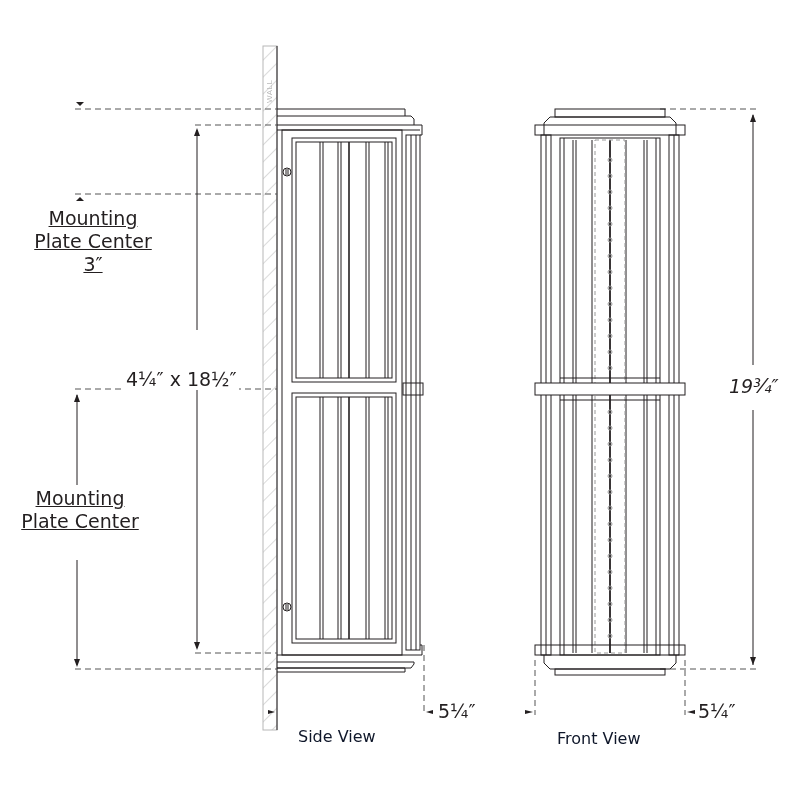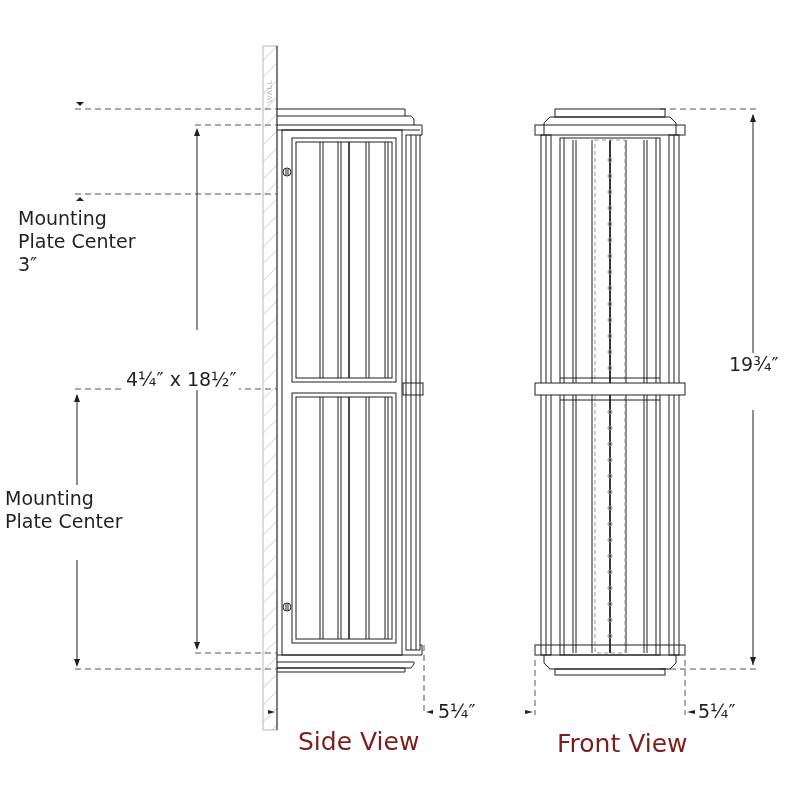--- a/index.html
+++ b/index.html
@@ -1,24 +1,24 @@
 <!DOCTYPE html>
 <html><head>
   <meta charset="utf-8">
   <style>
     html, body { margin: 0; padding: 0; background: #ffffff; }
     body { width: 800px; height: 800px; position: relative; overflow: hidden;
            font-family: "Liberation Sans", "DejaVu Sans", sans-serif; color: #231f20; }
     svg.drawing { position: absolute; left: 0; top: 0; }
-    .lbl { position: absolute; text-align: left; color: #231f20; font-size: 19px; line-height: 23px;
-           font-family: "DejaVu Sans", "Liberation Sans", sans-serif; }
+    .lbl { position: absolute; text-align: center; color: #231f20; font-size: 19px; line-height: 23px;
+           font-family: "DejaVu Sans", "Liberation Sans", sans-serif; text-decoration: underline; }
     .lbl span { display: block; white-space: nowrap; }
     .dim { position: absolute; font-size: 19px; white-space: nowrap; color: #231f20;
            font-family: "DejaVu Sans", "Liberation Sans", sans-serif; background: #fff; padding: 0 2px; }
-    .view-title { position: absolute; font-size: 25px; white-space: nowrap; color: #7f1d1d;
+    .view-title { position: absolute; font-size: 16px; white-space: nowrap; color: #0f172a;
            font-family: "DejaVu Sans", "Liberation Sans", sans-serif; }
     .wall-text { position: absolute; font-size: 8px; color: #b8b8b8; transform: rotate(-90deg);
            transform-origin: left top; letter-spacing: 0.5px; }
   </style>
 </head>
 <body>
 
 <svg class="drawing" width="800" height="800" viewBox="0 0 800 800" xmlns="http://www.w3.org/2000/svg">
   <defs>
     <pattern id="hatch" patternUnits="userSpaceOnUse" width="12" height="12" patternTransform="rotate(45)">
@@ -200,20 +200,20 @@
   <span>3″</span>
 </div>
 
 <div class="dim" style="left:124px; top:340px;margin-top:28px;">4¼″ x 18½″</div>
 
 <div class="lbl" style="left:5px; top:487px; width:150px;">
   <span>Mounting</span>
   <span>Plate Center</span>
 </div>
 
-<div class="dim" style="left:727px; top:353px;">19¾″</div>
+<div class="dim" style="left:727px; top:375px;font-style:italic;">19¾″</div>
 
 <div class="dim" style="left:436px; top:700px;">5¼″</div>
 
 <div class="dim" style="left:696px; top:700px;">5¼″</div>
 
 <div class="view-title" style="left:298px; top:727px;">Side View</div>
 <div class="view-title" style="left:557px; top:729px;">Front View</div>
 
 </body></html>

